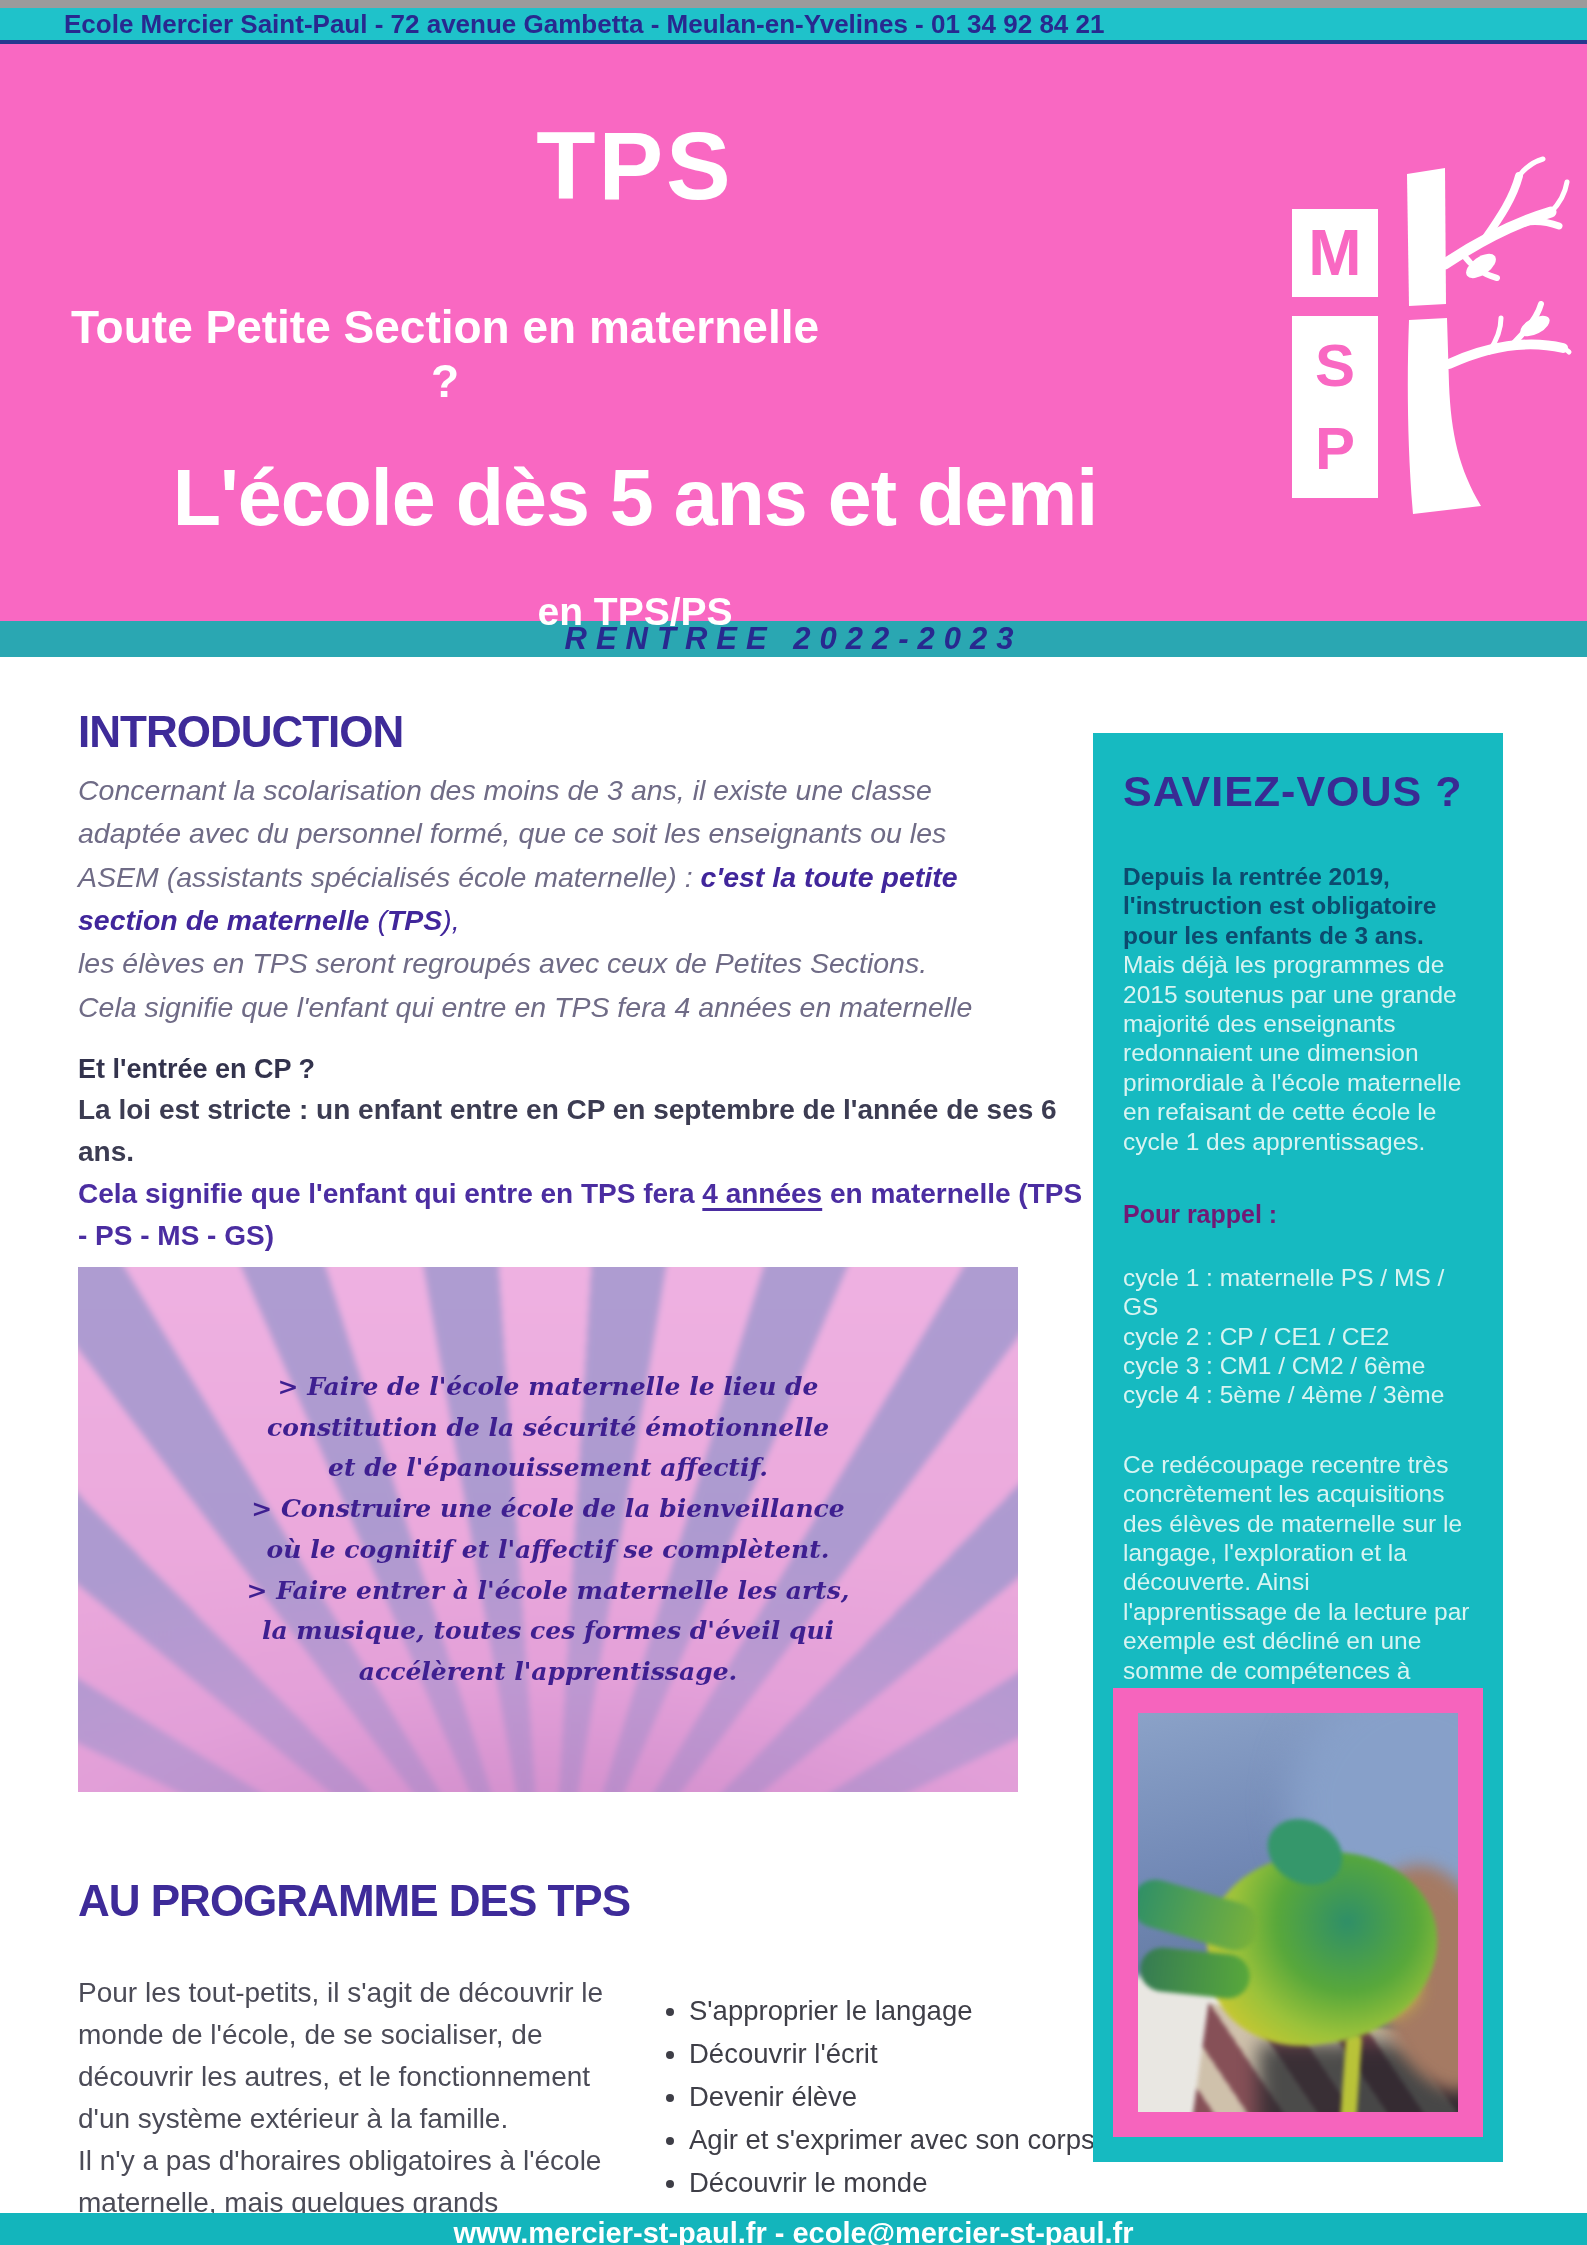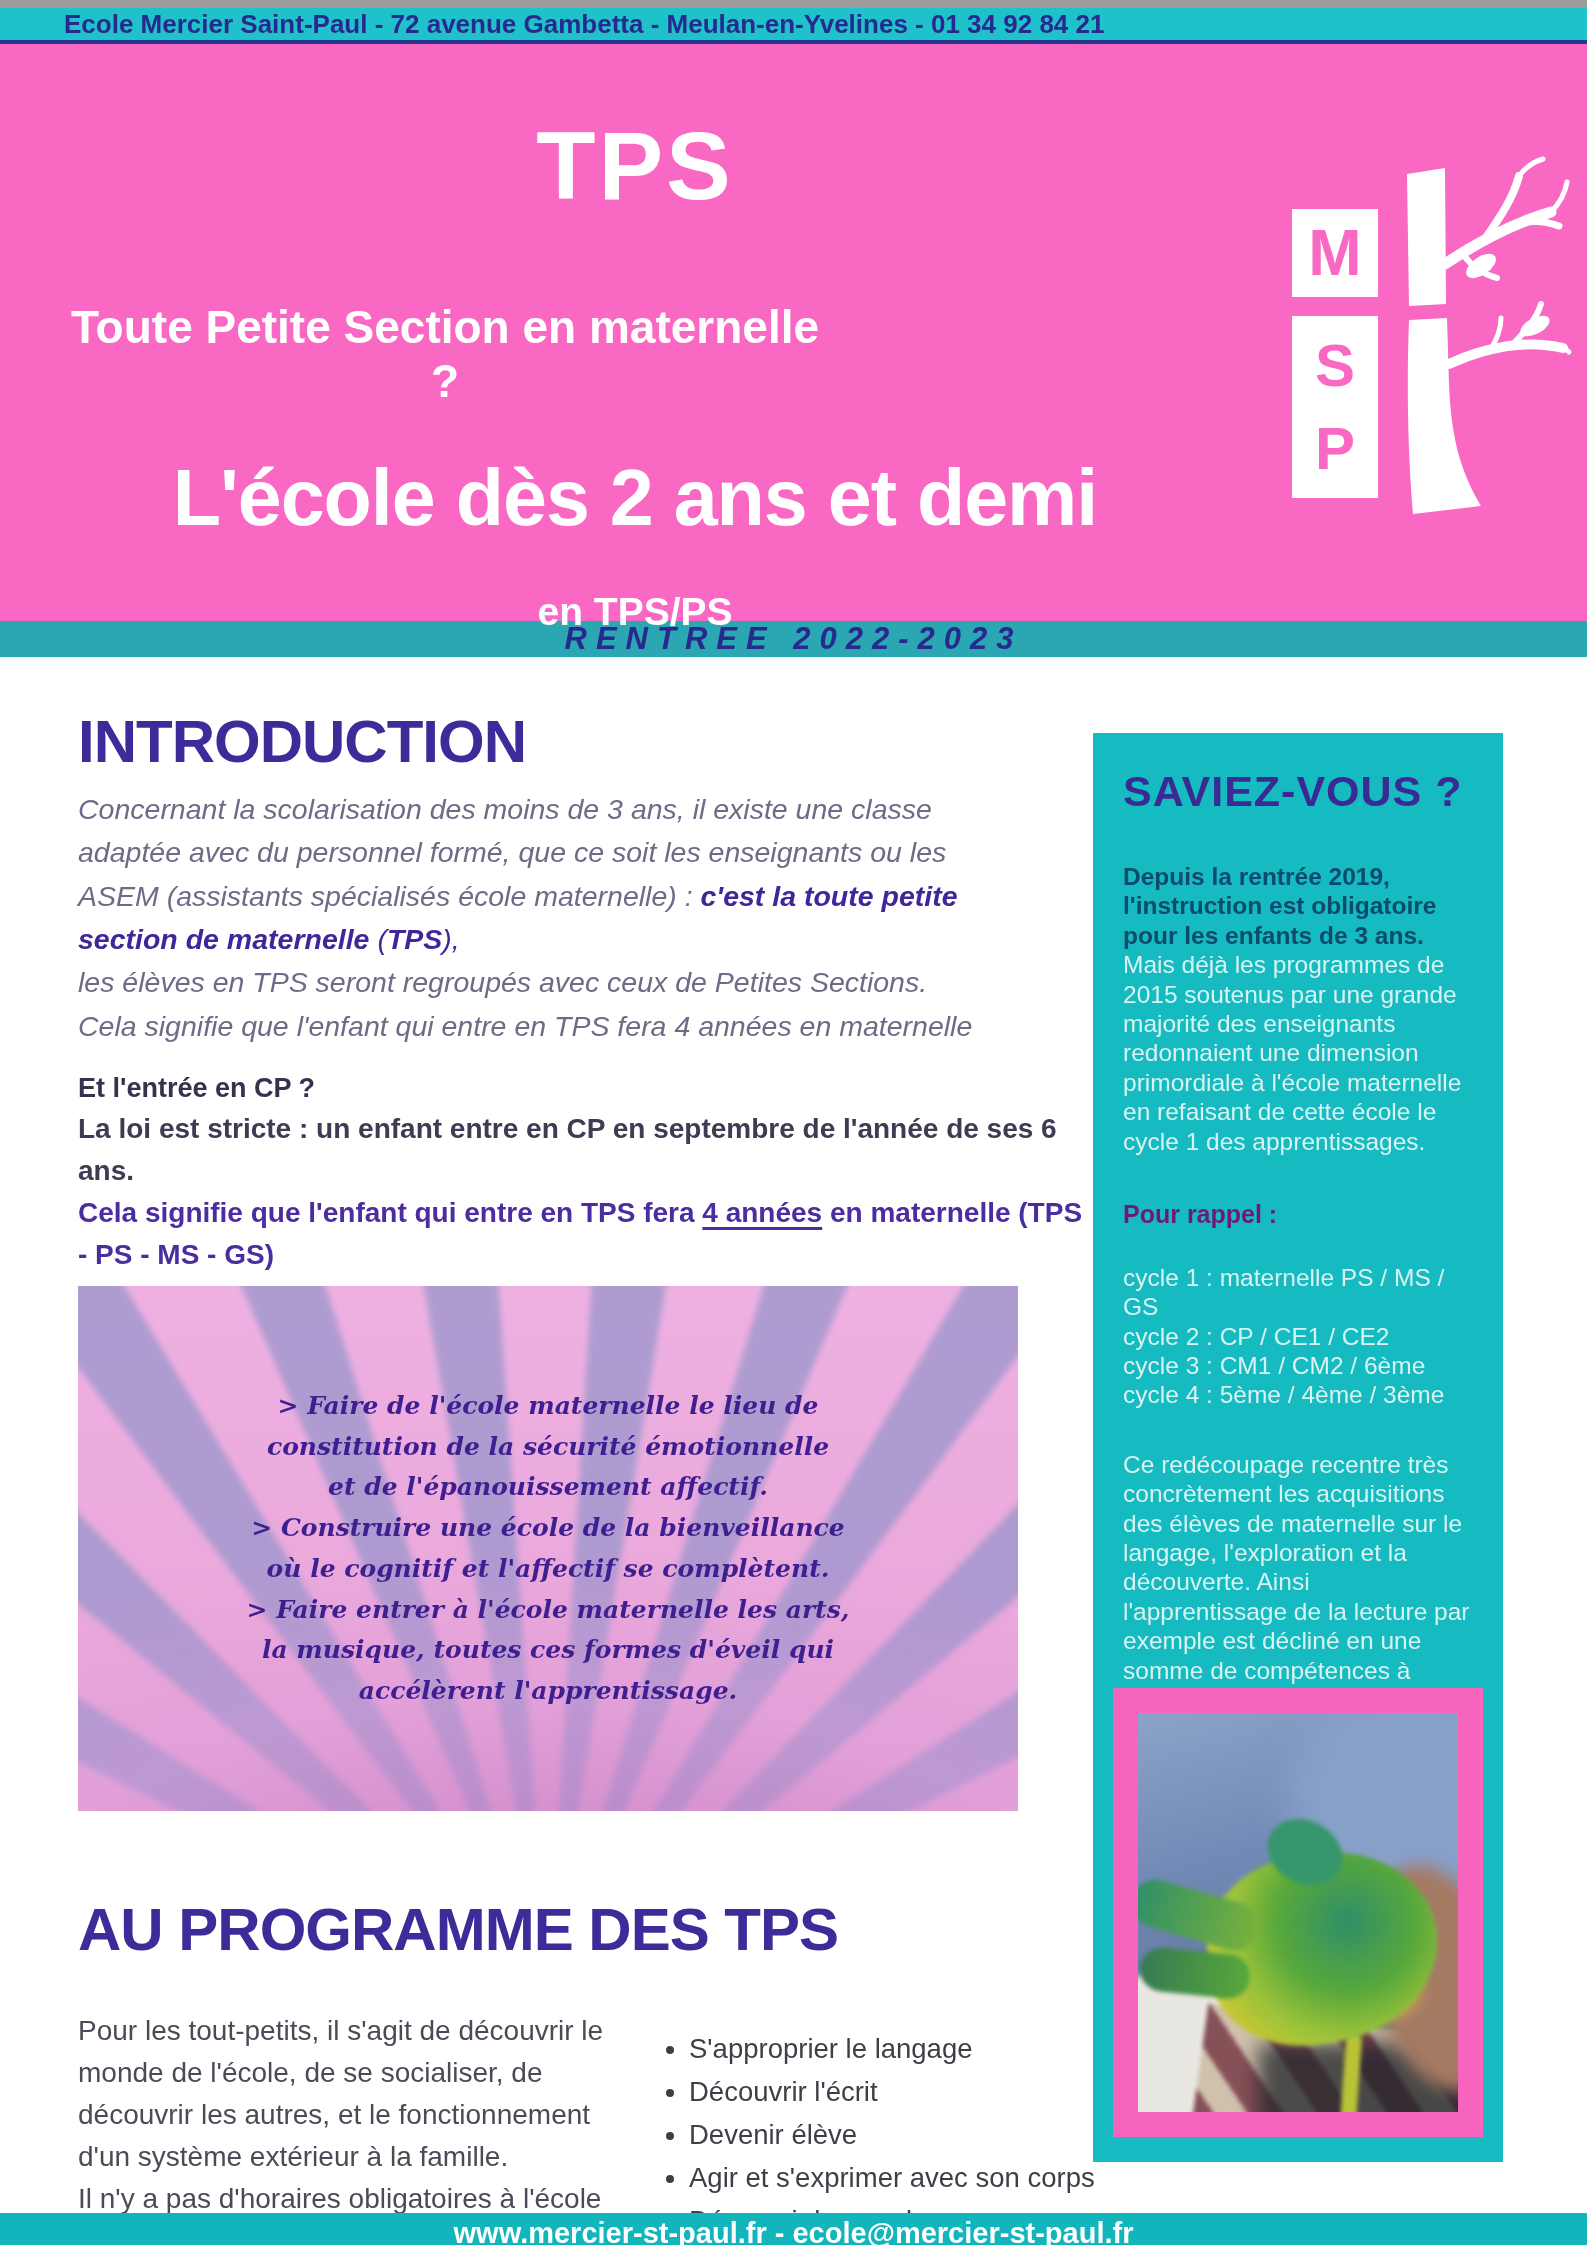--- a/index.html
+++ b/index.html
@@ -33,21 +33,21 @@
   
   .banner{
     height:36px;background:#2aa7b2;display:flex;align-items:center;justify-content:center;
   }
   .banner span{
     font-style:italic;font-weight:700;font-size:31px;letter-spacing:9px;color:#28298f;
   }
   
   .content{position:relative;height:1547px;background:#fff;padding-left:78px;}
   .section-heading{
-    margin:0;font-size:60px;font-weight:700;color:#3e2b99;letter-spacing:-1px;
+    margin:0;font-size:44px;font-weight:700;color:#3e2b99;letter-spacing:-1px;
   }
   .intro-heading{padding-top:50px;}
   .intro-p{
     margin:12px 0 0 0;width:952px;font-style:italic;color:#6f6b86;
     font-size:28.5px;line-height:1.52;
   }
   .txt-purple{color:#41269b;}
   .txt-purple-b{color:#41269b;font-weight:700;}
   .cp-block{margin-top:20px;font-size:27px;line-height:1.5;width:1010px;}
   .cp-q{font-weight:700;color:#33334d;}
@@ -133,21 +133,21 @@
 <div class="page">
 
   <div class="topbar">
     <span>Ecole Mercier Saint-Paul - 72 avenue Gambetta - Meulan-en-Yvelines - 01 34 92 84 21</span>
   </div>
 
   <div class="header">
     <div class="header-text">
       <div class="h-tps">TPS</div>
       <div class="h-subtitle">Toute Petite Section en maternelle ?</div>
-      <div class="h-headline">L'école dès 2 ans et demi</div>
+      <div class="h-headline">L'école dès 5 ans et demi</div>
       <div class="h-subline">en TPS/PS</div>
     </div>
 
     <div class="logo">
       <div class="logo-box m-box">
         <span>M</span>
       </div>
       <div class="logo-box sp-box">
         <span>S</span>
         <span>P</span>

